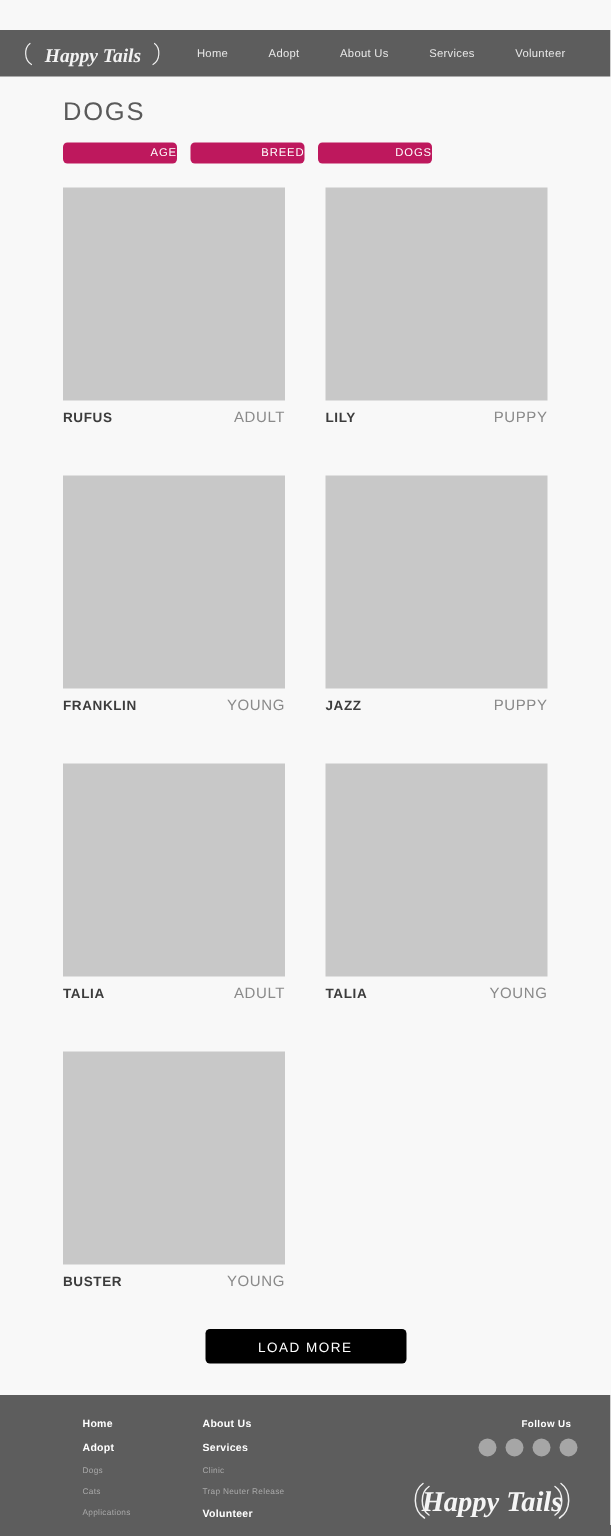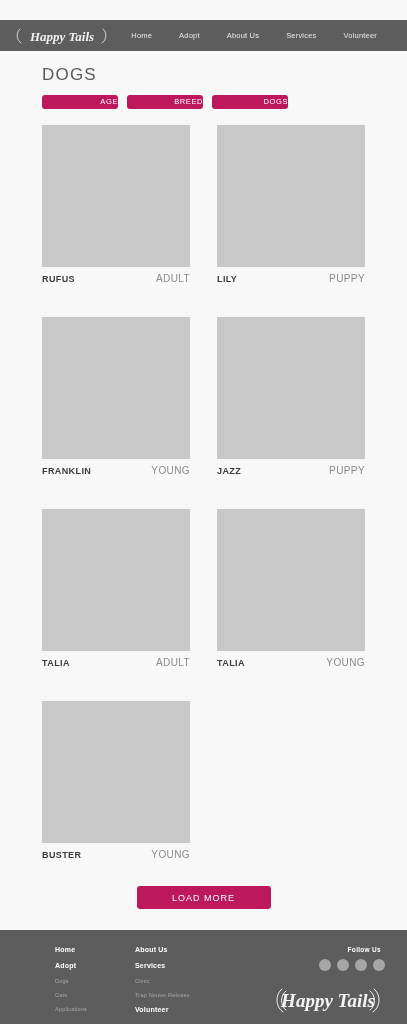--- a/index.html
+++ b/index.html
@@ -90,21 +90,21 @@
   }
   .card-age {
     font-size: 10px;
     color: #8a8a8a;
     letter-spacing: 0.4px;
   }
 
   
   .load-more-wrap { display: flex; justify-content: center; margin-top: 26px; }
   .load-more-btn {
-    background: #be185d;
+    background: #000000;
     color: #ffffff;
     border: none;
     border-radius: 3px;
     width: 134px;
     height: 23px;
     font-size: 9px;
     letter-spacing: 1px;
     font-family: "Liberation Sans", sans-serif;
     cursor: pointer;
   }

